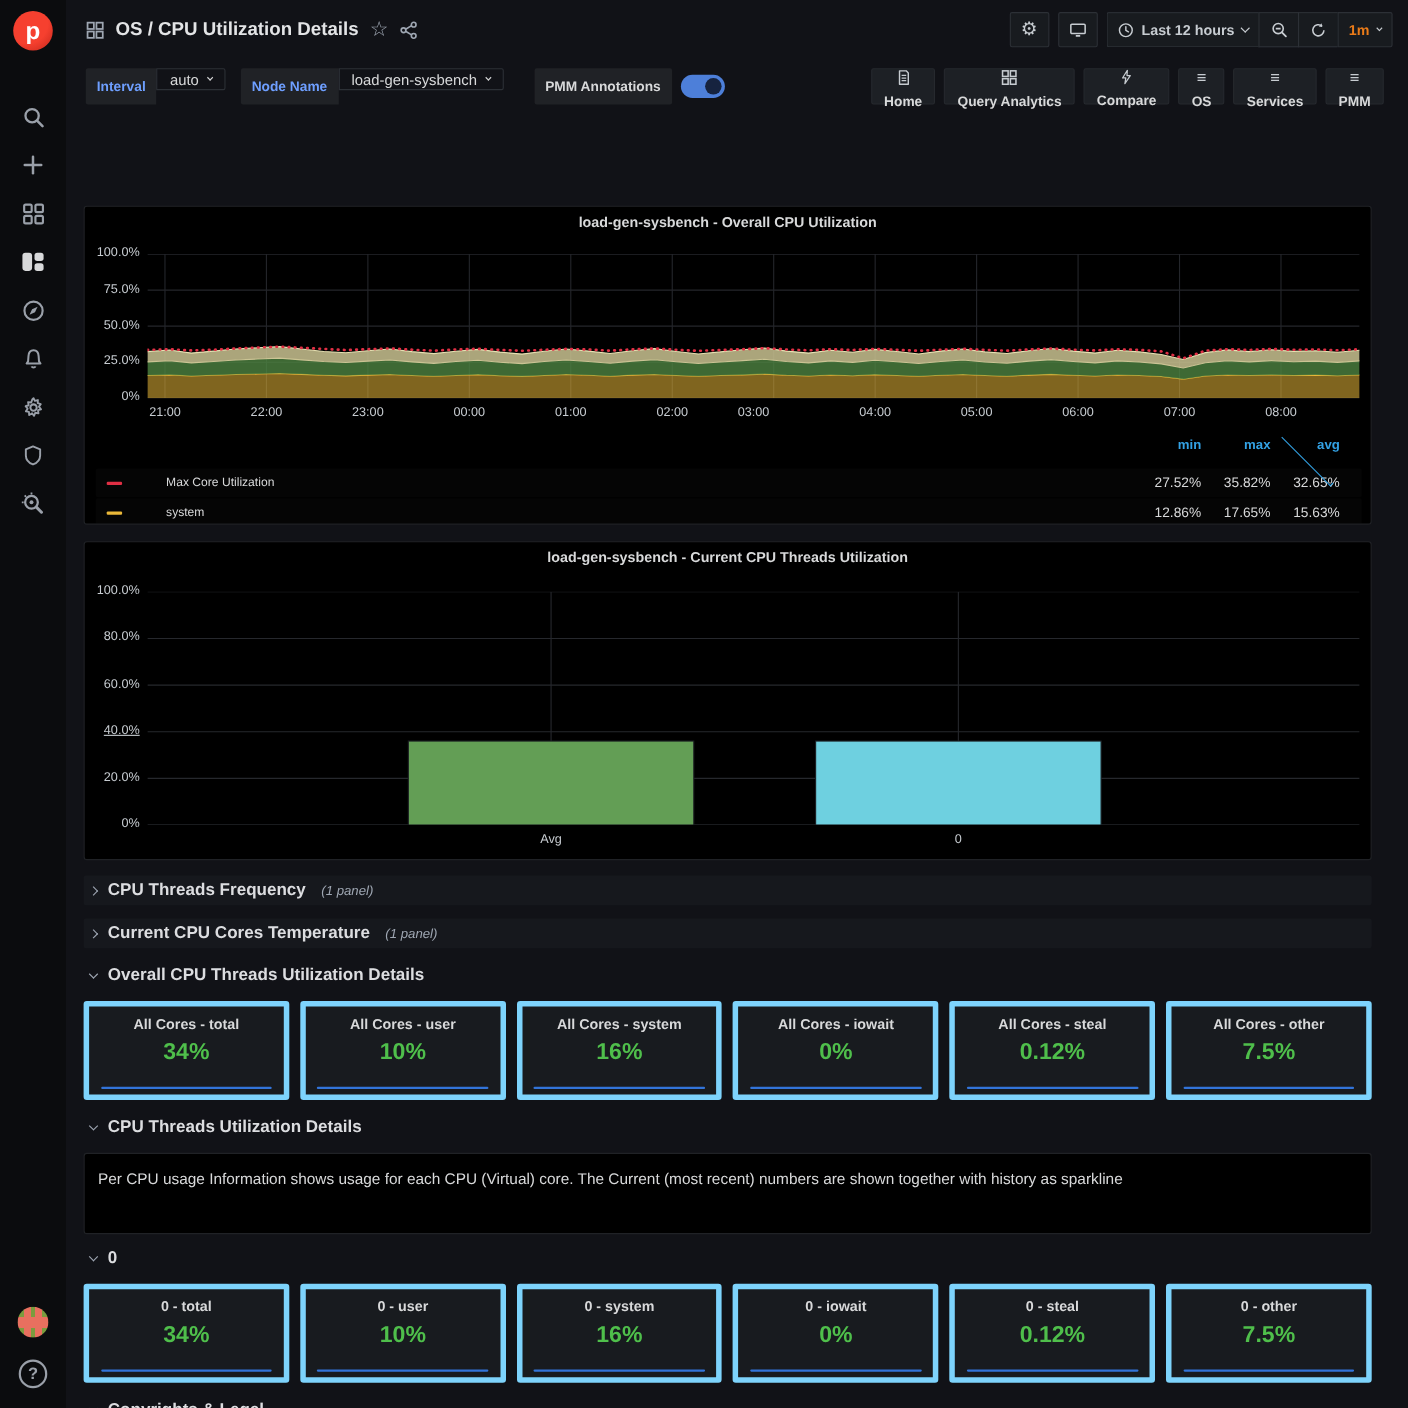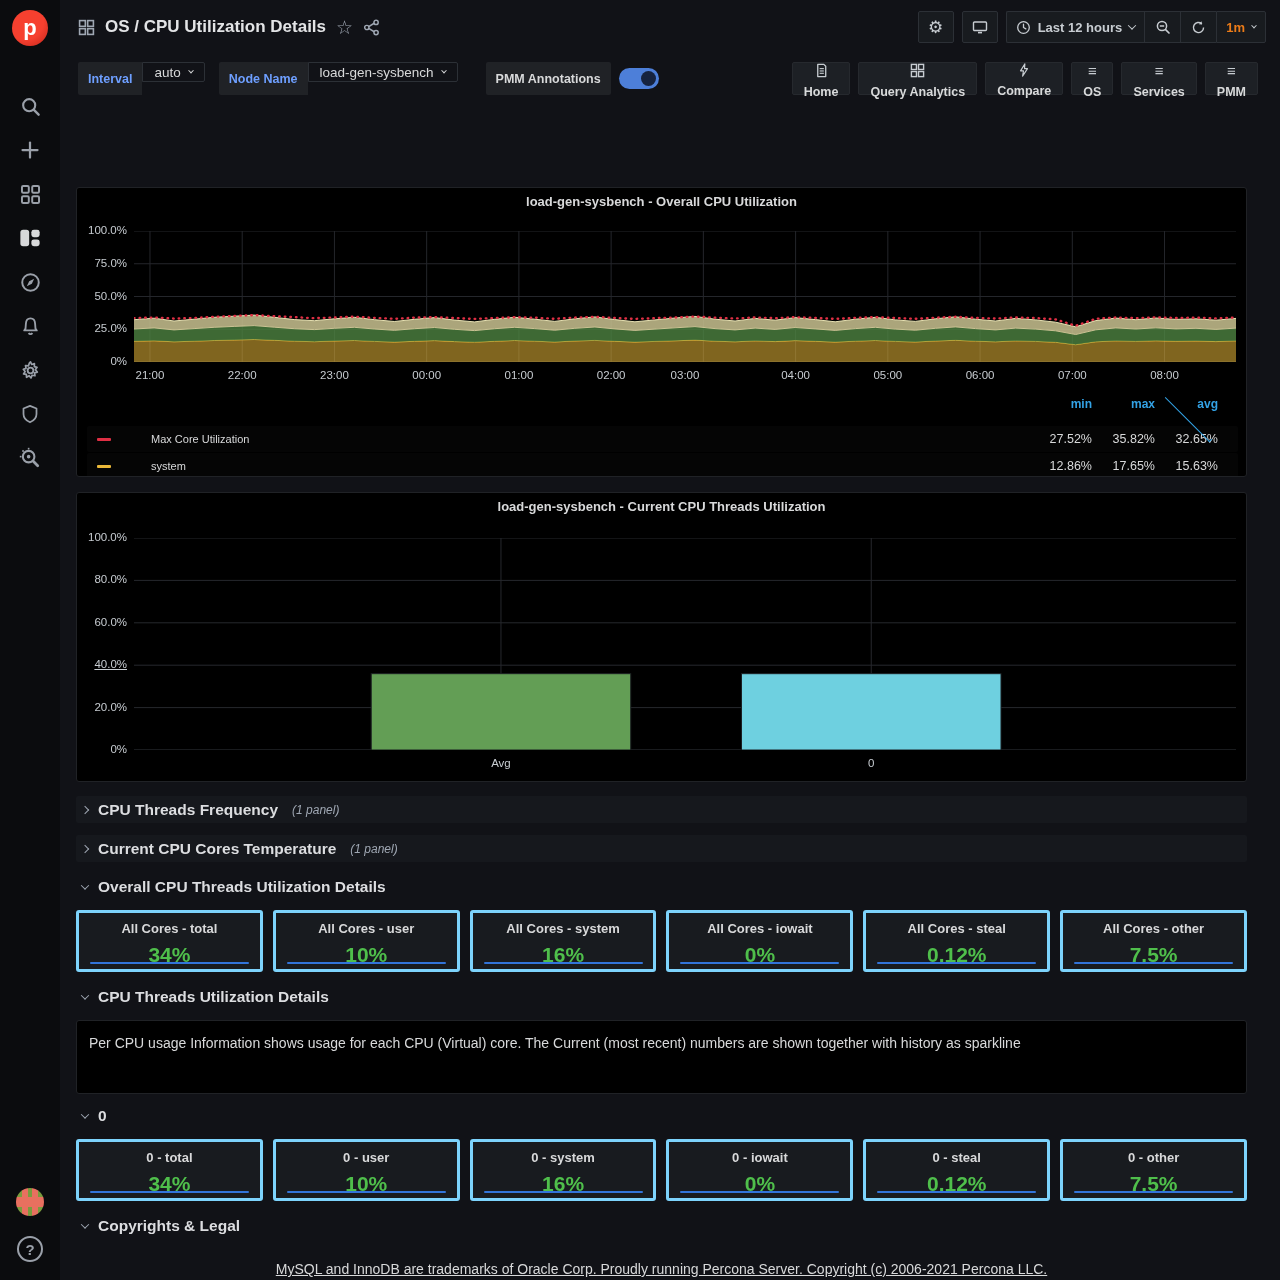--- a/index.html
+++ b/index.html
@@ -85,21 +85,21 @@
   .rowhead.strip { background:#16181d; border-radius:2px; }
   #row-freq { margin-top:14px; }
   #row-temp { margin-top:12px; }
   #row-overall-details { margin-top:11px; }
   #row-threads-details { margin-top:11px; }
   #row-zero { margin-top:8px; }
   #row-legal { margin-top:11px; }
 
   
   .stats-row { display:grid; grid-template-columns:repeat(6,1fr); gap:10px; margin-top:10px; }
-  .stat { background:#181b1f; border:3px solid #7dd3fc; border-radius:3px; height:62px; position:relative; }
+  .stat { background:#181b1f; border:5px solid #7dd3fc; border-radius:3px; height:90px; position:relative; }
   .stat-title { text-align:center; font-size:13px; font-weight:700; color:#d8d9da; padding-top:8px; cursor:pointer; }
   .stat-value { text-align:center; font-size:21px; font-weight:700; color:#4fbf4b; margin-top:7px; }
   .stat-spark { position:absolute; bottom:5px; left:6%; width:88%; height:2px; background:#3274d9; border-radius:1px; }
 
   
   #panel-percore { margin-top:10px; height:74px; }
   .text-body { font-size:14px; color:#d8d9da; padding:14px 12px 0 12px; }
 
   .legal { text-align:center; margin-top:22px; font-size:14px; color:#d8d9da; }
   .legal span { text-decoration:underline; cursor:pointer; }

